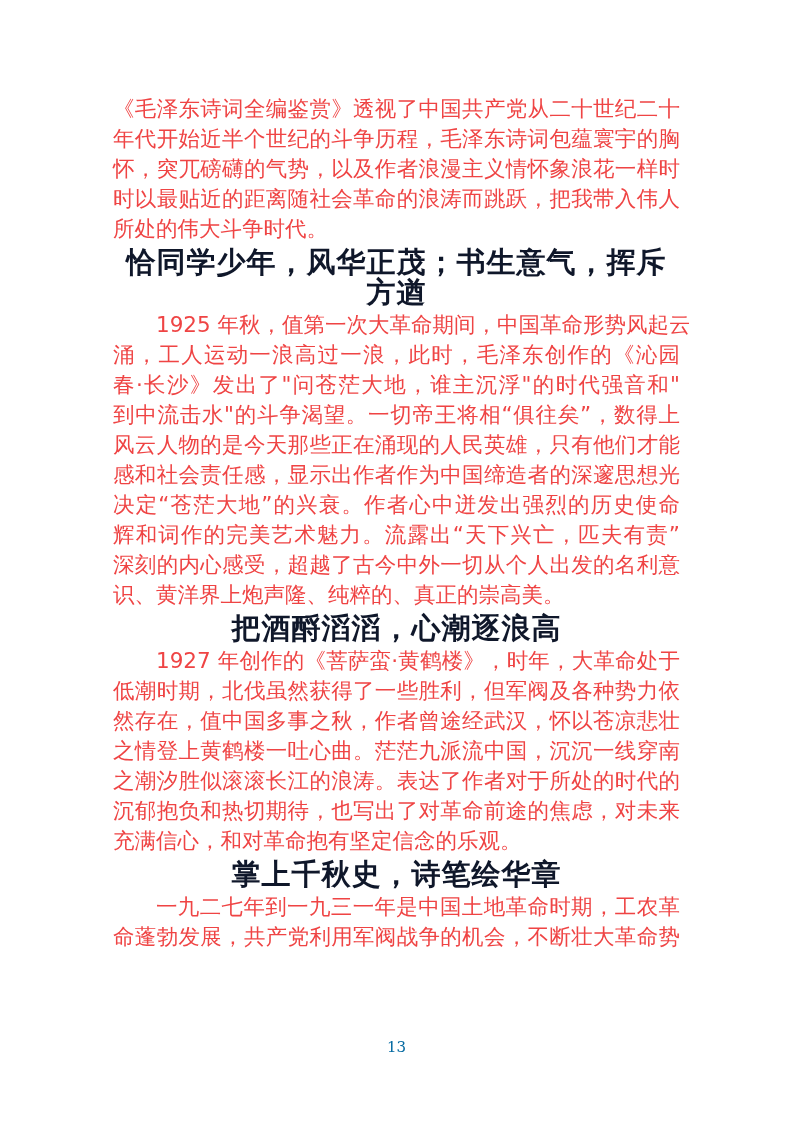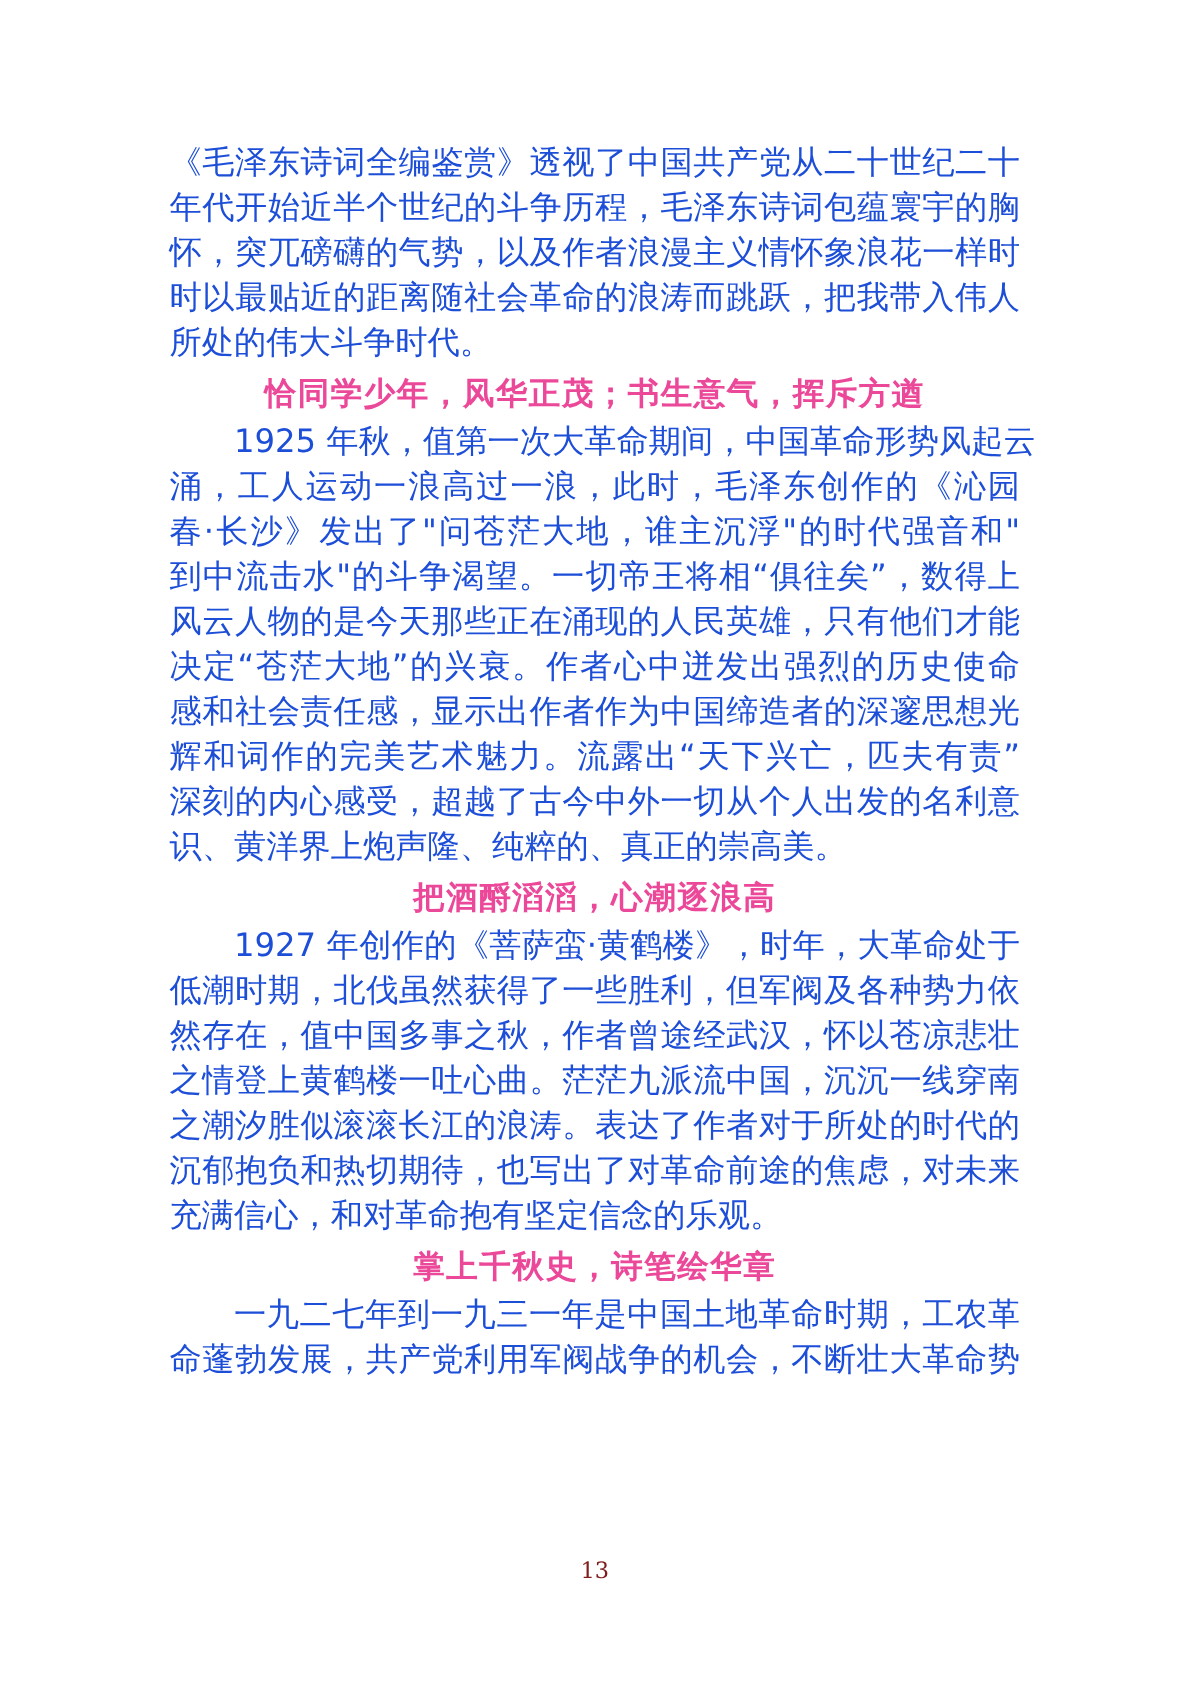--- a/index.html
+++ b/index.html
@@ -17,70 +17,70 @@
   }
   .content {
     position: absolute;
     left: 113px;
     top: 94px;
     width: 567px;
   }
   .text-line {
     font-size: 21.5px;
     line-height: 30px;
-    color: #1d4ed8;
+    color: #ef4444;
     text-align: justify;
     text-align-last: justify;
     white-space: nowrap;
     overflow: visible;
   }
   .text-line.para-last {
     text-align-last: left;
   }
   .text-line.indent-first {
     text-indent: 43px;
   }
   .heading {
-    font-size: 21px;
+    font-size: 29px;
     line-height: 30px;
     margin: 3px 0;
     font-weight: bold;
-    color: #ec4899;
+    color: #0f172a;
     text-align: center;
     letter-spacing: 1px;
   }
   .page-number {
     position: absolute;
     top: 1038px;
     left: 0;
     width: 793px;
     text-align: center;
     font-size: 15px;
-    color: #7f1d1d;
+    color: #0369a1;
     font-family: "DejaVu Serif", "Liberation Serif", serif;
   }
 </style>
 </head>
 <body>
 
 <div class="page">
   <div class="content" id="content">
       <div class="text-line">《毛泽东诗词全编鉴赏》透视了中国共产党从二十世纪二十</div>
       <div class="text-line">年代开始近半个世纪的斗争历程，毛泽东诗词包蕴寰宇的胸</div>
       <div class="text-line">怀，突兀磅礴的气势，以及作者浪漫主义情怀象浪花一样时</div>
       <div class="text-line">时以最贴近的距离随社会革命的浪涛而跳跃，把我带入伟人</div>
       <div class="text-line para-last">所处的伟大斗争时代。</div>
       <div class="heading">恰同学少年，风华正茂；书生意气，挥斥方遒</div>
       <div class="text-line indent-first">1925 年秋，值第一次大革命期间，中国革命形势风起云</div>
       <div class="text-line">涌，工人运动一浪高过一浪，此时，毛泽东创作的《沁园</div>
       <div class="text-line">春·长沙》发出了"问苍茫大地，谁主沉浮"的时代强音和"</div>
       <div class="text-line">到中流击水"的斗争渴望。一切帝王将相“俱往矣”，数得上</div>
       <div class="text-line">风云人物的是今天那些正在涌现的人民英雄，只有他们才能</div>
+      <div class="text-line">感和社会责任感，显示出作者作为中国缔造者的深邃思想光</div>
       <div class="text-line">决定“苍茫大地”的兴衰。作者心中迸发出强烈的历史使命</div>
-      <div class="text-line">感和社会责任感，显示出作者作为中国缔造者的深邃思想光</div>
       <div class="text-line">辉和词作的完美艺术魅力。流露出“天下兴亡，匹夫有责”</div>
       <div class="text-line">深刻的内心感受，超越了古今中外一切从个人出发的名利意</div>
       <div class="text-line para-last">识、黄洋界上炮声隆、纯粹的、真正的崇高美。</div>
       <div class="heading">把酒酹滔滔，心潮逐浪高</div>
       <div class="text-line indent-first">1927 年创作的《菩萨蛮·黄鹤楼》，时年，大革命处于</div>
       <div class="text-line">低潮时期，北伐虽然获得了一些胜利，但军阀及各种势力依</div>
       <div class="text-line">然存在，值中国多事之秋，作者曾途经武汉，怀以苍凉悲壮</div>
       <div class="text-line">之情登上黄鹤楼一吐心曲。茫茫九派流中国，沉沉一线穿南</div>
       <div class="text-line">之潮汐胜似滚滚长江的浪涛。表达了作者对于所处的时代的</div>
       <div class="text-line">沉郁抱负和热切期待，也写出了对革命前途的焦虑，对未来</div>

